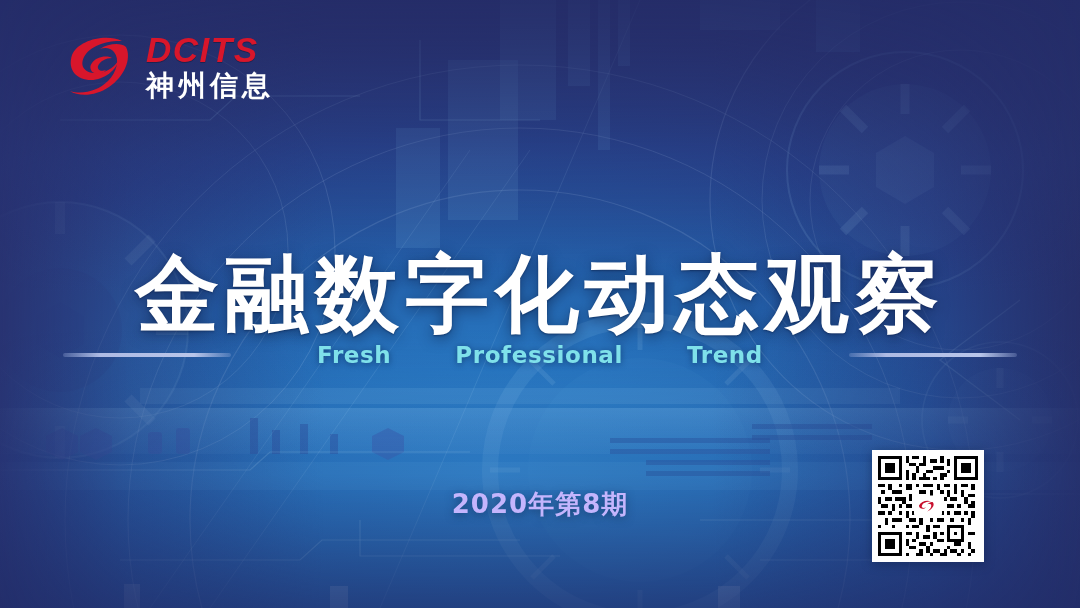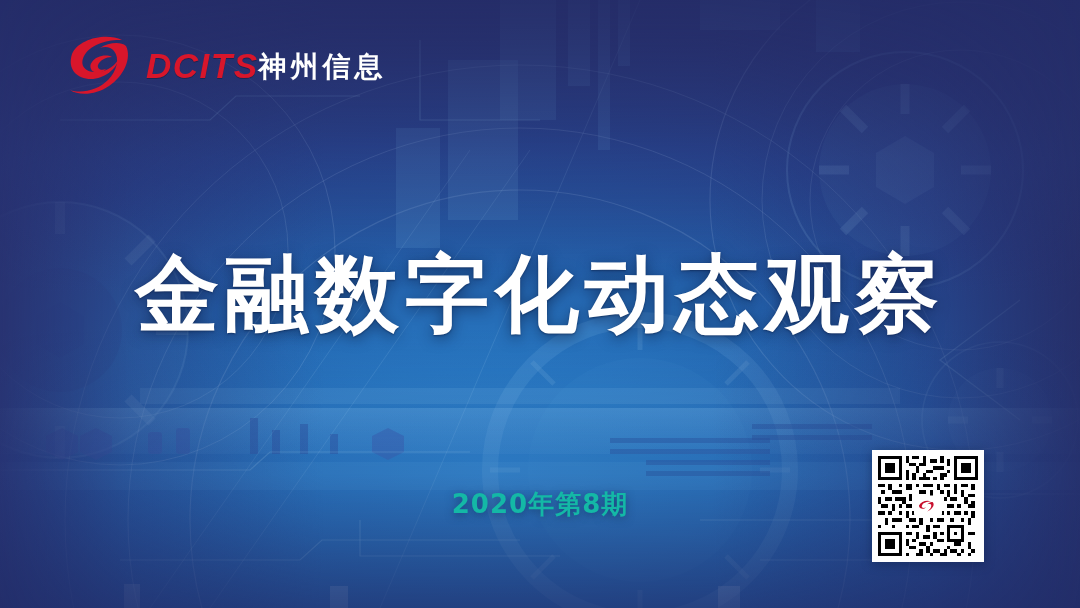--- a/index.html
+++ b/index.html
@@ -24,21 +24,21 @@
   }
   .bg-bottom{position:absolute;inset:0;
     background:linear-gradient(0deg, rgba(33,44,104,.70) 0%, rgba(36,56,124,.18) 22%, rgba(0,0,0,0) 46%);
   }
   .tech{position:absolute;inset:0;}
   .tech svg{position:absolute;inset:0;width:100%;height:100%;}
 
   
   .logo{position:absolute;left:62px;top:32px;display:flex;align-items:center;gap:10px;}
   .logo-mark{width:74px;height:66px;flex:0 0 auto;}
-  .logo-text{display:flex;line-height:1;}
+  .logo-text{display:flex;flex-direction:column;line-height:1;}
   .logo-word{
     font-size:35px;font-weight:700;font-style:italic;letter-spacing:1.5px;
     color:#d8162b;font-family:"Liberation Sans",sans-serif;
     text-shadow:0 1px 0 rgba(0,0,0,.25);
   }
   .logo-cn{
     margin-top:5px;font-size:28px;font-weight:700;letter-spacing:4px;color:#ffffff;
     font-family:"DejaVu Sans","Liberation Sans",sans-serif;
     text-align:center;
   }
@@ -64,21 +64,21 @@
   .tag{
     color:#7fe1ea;font-size:23px;font-weight:700;letter-spacing:.6px;
     font-family:"DejaVu Sans","Liberation Sans",sans-serif;
     text-shadow:0 1px 6px rgba(8,30,66,.55);
     padding:0 32px;white-space:nowrap;
   }
 
   
   .date{
     position:absolute;left:0;right:0;top:487px;text-align:center;
-    color:#14b8a6;font-size:26px;font-weight:700;letter-spacing:1px;
+    color:#c4b5fd;font-size:26px;font-weight:700;letter-spacing:1px;
     font-family:"DejaVu Sans","Liberation Sans",sans-serif;
     text-shadow:0 2px 8px rgba(10,28,64,.5);
   }
 
   
   .qr{
     position:absolute;left:872px;top:450px;width:112px;height:112px;
     background:#ffffff;padding:6px;box-sizing:border-box;
     box-shadow:0 2px 10px rgba(6,18,44,.35);
   }
@@ -272,20 +272,27 @@
       </svg>
     </span>
     <span class="logo-text">
       <span class="logo-word">DCITS</span>
       <span class="logo-cn">神州信息</span>
     </span>
   </div>
 
   <h1 class="title">金融数字化动态观察</h1>
 
+  <div class="tagline">
+    <span class="rule left"></span>
+    <span class="tag">Fresh</span>
+    <span class="tag">Professional</span>
+    <span class="tag">Trend</span>
+    <span class="rule right"></span>
+  </div>
 
   <div class="date">2020年第8期</div>
 
   <div class="qr">
     <div class="qr-canvas">
       <svg viewBox="0 0 29 29" shape-rendering="crispEdges" aria-hidden="true">
         <rect width="29" height="29" fill="#fff"></rect>
         <g fill="#000">
 
           <rect x="0" y="0" width="7" height="1"></rect>

